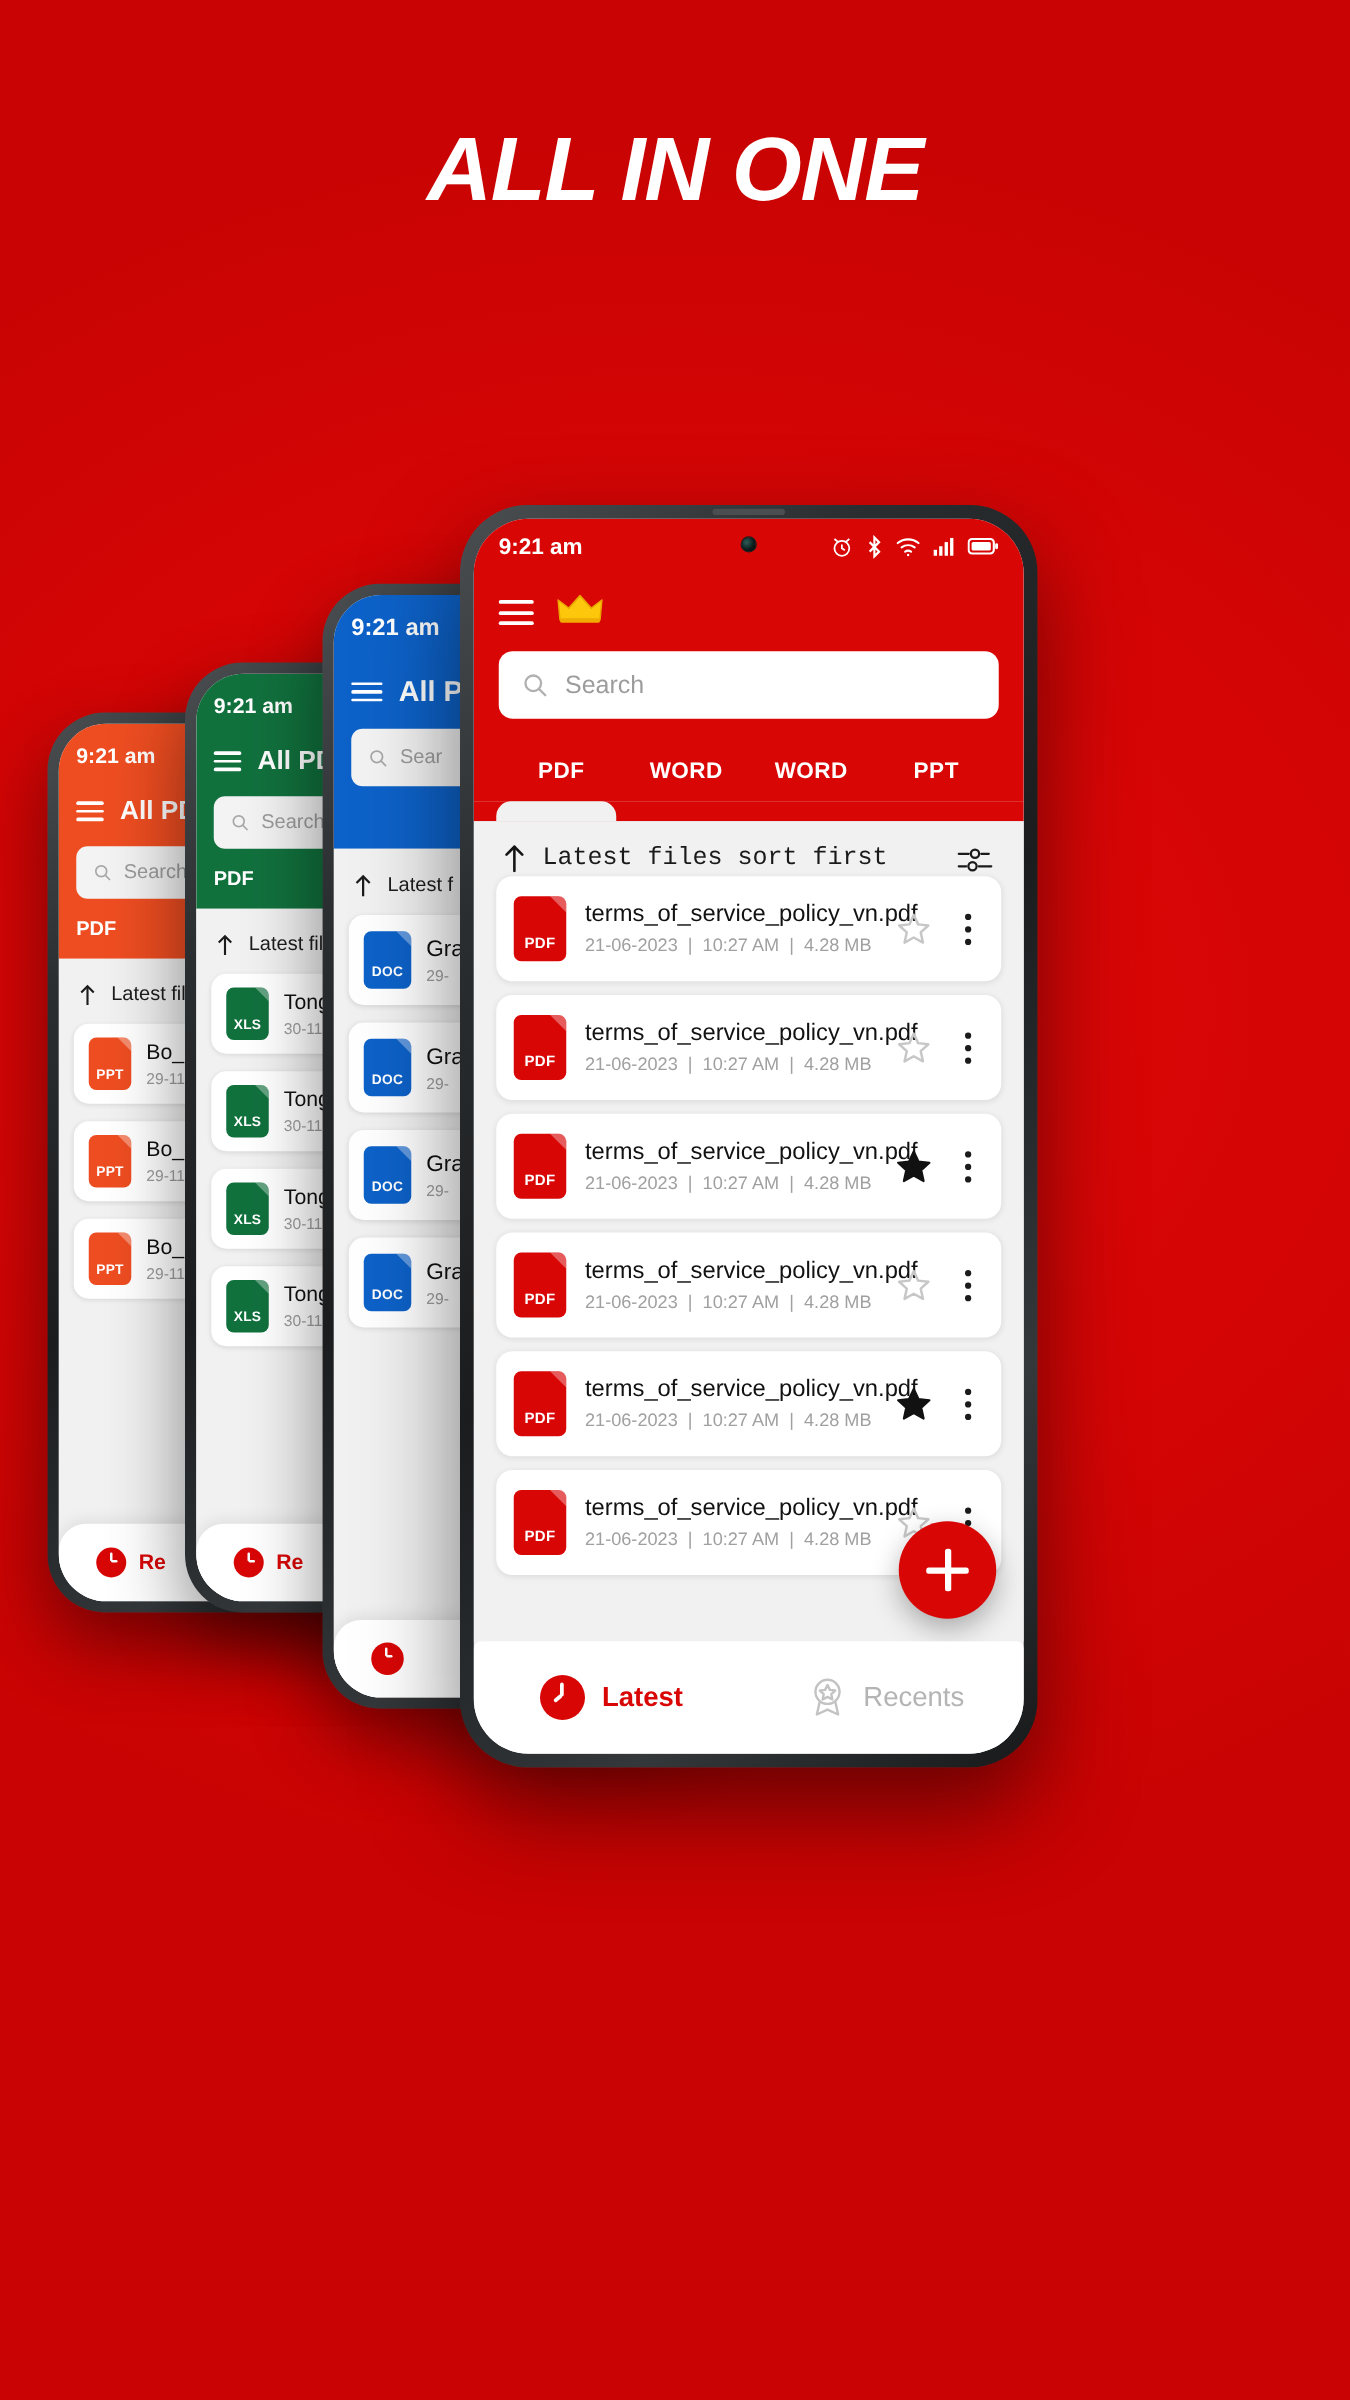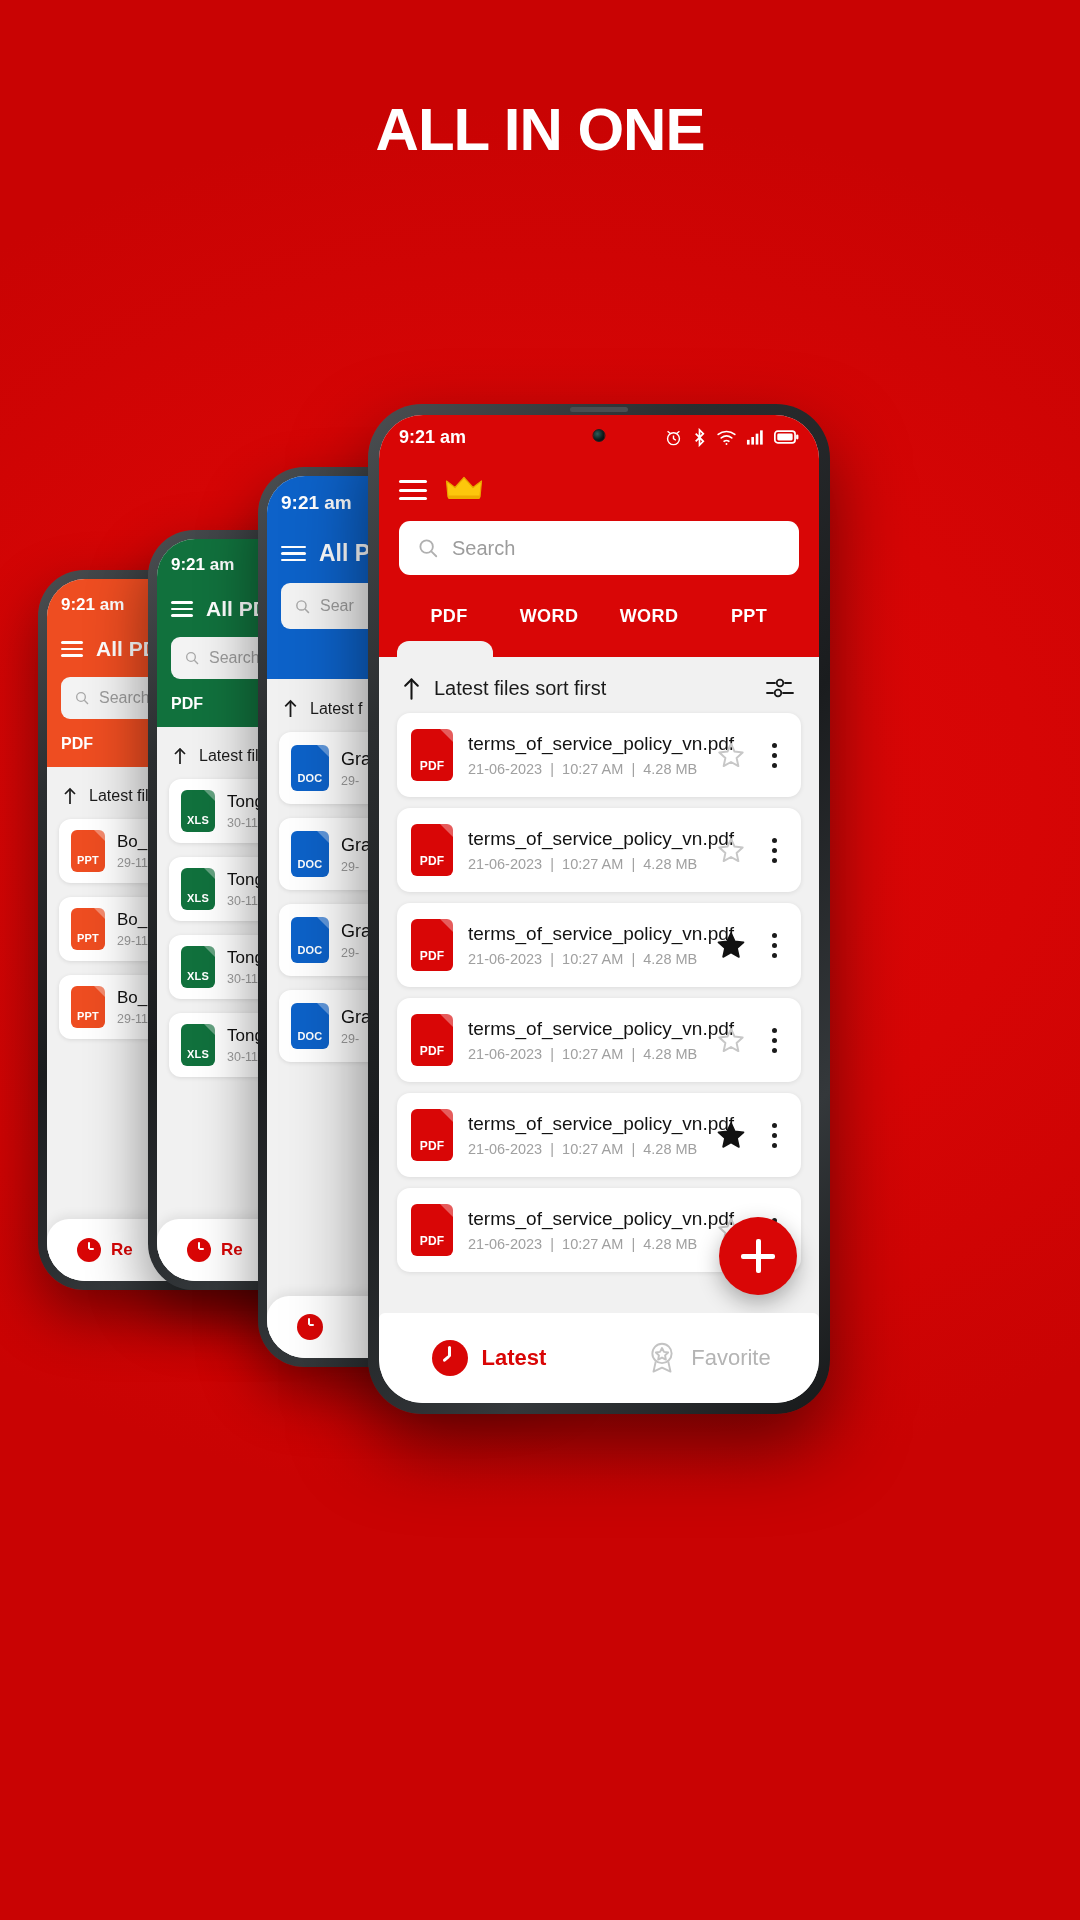--- a/index.html
+++ b/index.html
@@ -11,22 +11,22 @@
     background:#d80606;
     background-image:
       radial-gradient(ellipse 900px 700px at 50% 42%, #e00808 0%, #d60505 55%, #c90303 100%);
     position:relative;
   }
 
   
   #hero{ position:absolute; top:0; left:0; width:1080px; text-align:center; }
   #hero-title{
     margin-top:100px;
-    font-size:60px; font-weight:bold; letter-spacing:-1px;
-    color:#ffffff; line-height:1.0;
+    font-size:72px; font-weight:bold; letter-spacing:-1px;
+    color:#ffffff; line-height:1.0;font-style:italic;
   }
   #hero-sub{
     margin-top:38px;
     font-size:46px; font-weight:normal; color:#ffffff; letter-spacing:0px;
   }
 
   
   .phone{
     position:absolute;
     border-radius:46px;
@@ -155,21 +155,21 @@
   }
   .m-tabmask{
     position:relative; height:16px; background:#d90606;
   }
   .m-tabmask .notch{
     position:absolute; left:18px; top:0; width:96px; height:16px;
     background:#f1f1f1; border-top-left-radius:12px; border-top-right-radius:12px;
   }
   .m-list{ flex:1; background:#f1f1f1; padding:0 18px; position:relative; overflow:hidden; }
   .m-sorthdr{
-    display:flex; align-items:center; padding:18px 6px 12px 6px;
+    display:flex; padding:18px 6px 0 6px;font-family:Liberation Mono, monospace;
   }
   .m-sort-label{ font-size:20px; color:#1a1a1a; margin-left:14px; flex:1; }
   .m-row{
     background:#fff; border-radius:13px; margin-bottom:11px;
     height:84px; display:flex; align-items:center; gap:15px; padding:0 14px;
     box-shadow:0 1px 5px rgba(0,0,0,.09);
   }
   .m-row-info{ flex:1; min-width:0; }
   .m-fname{ font-size:19px; color:#121212; white-space:nowrap; }
   .m-fmeta{ font-size:14.5px; color:#a0a0a0; margin-top:6px; white-space:nowrap; }
@@ -683,18 +683,18 @@
       <div class="m-navitem">
         <div class="m-clock"></div>
         <span class="m-navlabel active">Latest</span>
       </div>
       <div class="m-navitem">
         <svg width="30" height="34" viewBox="0 0 26 30" fill="none" stroke="#c3c3c3" stroke-width="1.7" stroke-linejoin="round">
           <circle cx="13" cy="11" r="8.5"></circle>
           <polygon points="13,6.2 14.7,9.6 18.4,10.1 15.7,12.7 16.4,16.4 13,14.6 9.6,16.4 10.3,12.7 7.6,10.1 11.3,9.6"></polygon>
           <path d="M7.5 18 L5.5 27 L13 23.5 L20.5 27 L18.5 18"></path>
         </svg>
-        <span class="m-navlabel inactive">Favorite</span>
+        <span class="m-navlabel inactive">Recents</span>
       </div>
     </div>
 
   </div>
 </div>
 
 </body></html>

